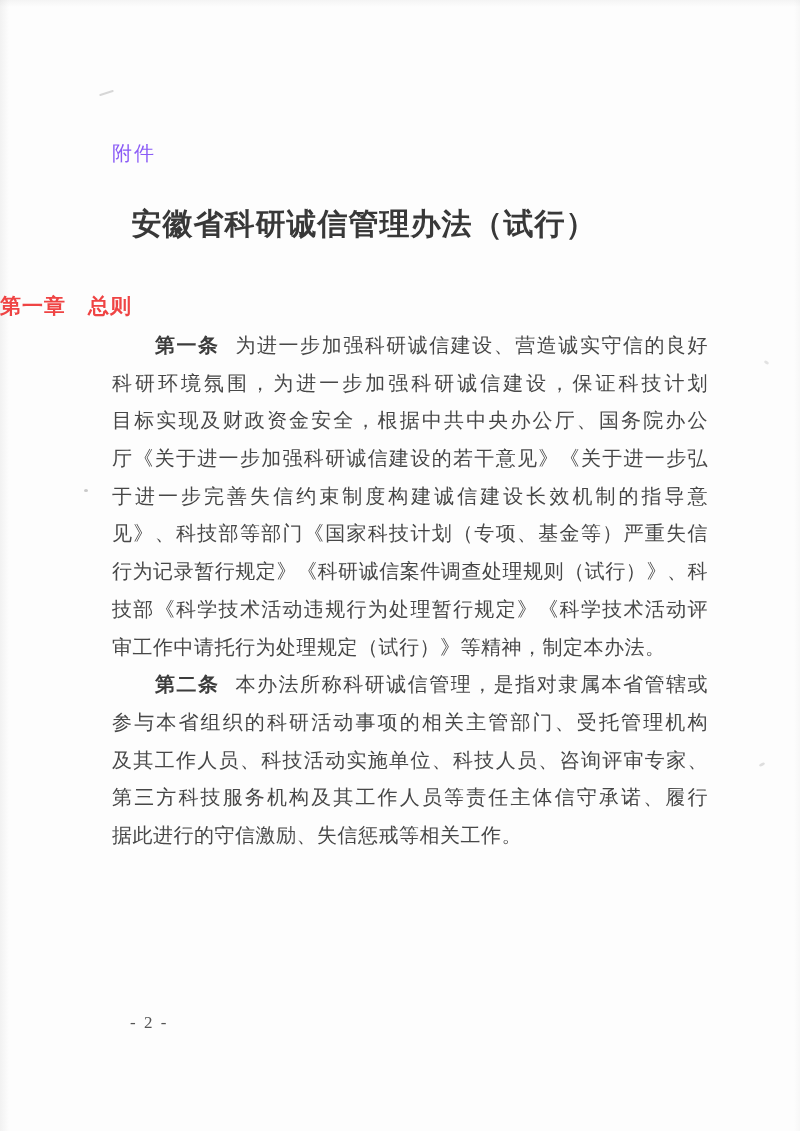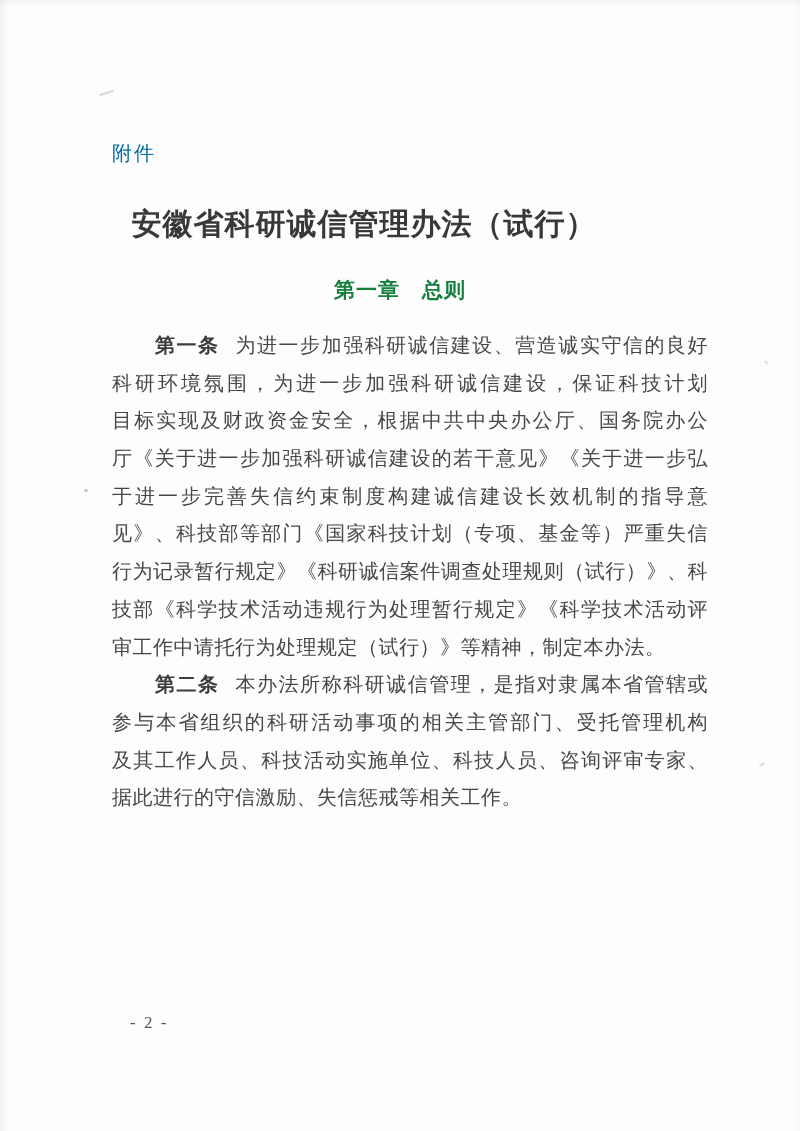--- a/index.html
+++ b/index.html
@@ -28,48 +28,47 @@
     pointer-events: none;
   }
   .attachment {
     position: absolute;
     left: 112px;
     top: 141px;
     font-family: "Liberation Sans", "DejaVu Sans", sans-serif;
     font-size: 20px;
     line-height: 24px;
     letter-spacing: 2px;
-    color: #0369a1;
+    color: #8b5cf6;
   }
   .title {
     position: absolute;
     left: 0;
     top: 203px;
     width: 728px;
     margin: 0;
     text-align: center;
     font-size: 30px;
     line-height: 42px;
     font-weight: bold;
     letter-spacing: 1px;
     color: #383838;
   }
   .chapter {
     position: absolute;
     left: 0;
-    top: 276px;
+    top: 292px;
     width: 800px;
     margin: 0;
-    text-align: center;
     font-family: "Liberation Sans", "DejaVu Sans", sans-serif;
     font-size: 21px;
     line-height: 28px;
     font-weight: bold;
     letter-spacing: 1px;
-    color: #15803d;
+    color: #ef4444;
   }
   .body-text {
     position: absolute;
     left: 112px;
     top: 327px;
     width: 596px;
     font-size: 20px;
     letter-spacing: 0.5px;
     color: #474747;
   }
@@ -152,20 +151,21 @@
     <div class="line fill">厅《关于进一步加强科研诚信建设的若干意见》《关于进一步弘</div>
     <div class="line fill">于进一步完善失信约束制度构建诚信建设长效机制的指导意</div>
     <div class="line fill">见》、科技部等部门《国家科技计划（专项、基金等）严重失信</div>
     <div class="line fill">行为记录暂行规定》《科研诚信案件调查处理规则（试行）》、科</div>
     <div class="line fill">技部《科学技术活动违规行为处理暂行规定》《科学技术活动评</div>
     <div class="line">审工作中请托行为处理规定（试行）》等精神，制定本办法。</div>
 
     <div class="line first fill"><span class="art-label">第二条</span><span>本办法所称科研诚信管理，是指对隶属本省管辖或</span></div>
     <div class="line fill">参与本省组织的科研活动事项的相关主管部门、受托管理机构</div>
     <div class="line fill">及其工作人员、科技活动实施单位、科技人员、咨询评审专家、</div>
+    <div class="line fill">第三方科技服务机构及其工作人员等责任主体信守承诺、履行</div>
     <div class="line">据此进行的守信激励、失信惩戒等相关工作。</div>
 
 
   </div>
 
   <div class="pagenum">- 2 -</div>
 
   <div class="artifact scratch-topleft"></div>
   <div class="artifact dot-left"></div>
   <div class="artifact speck-right-1"></div>

